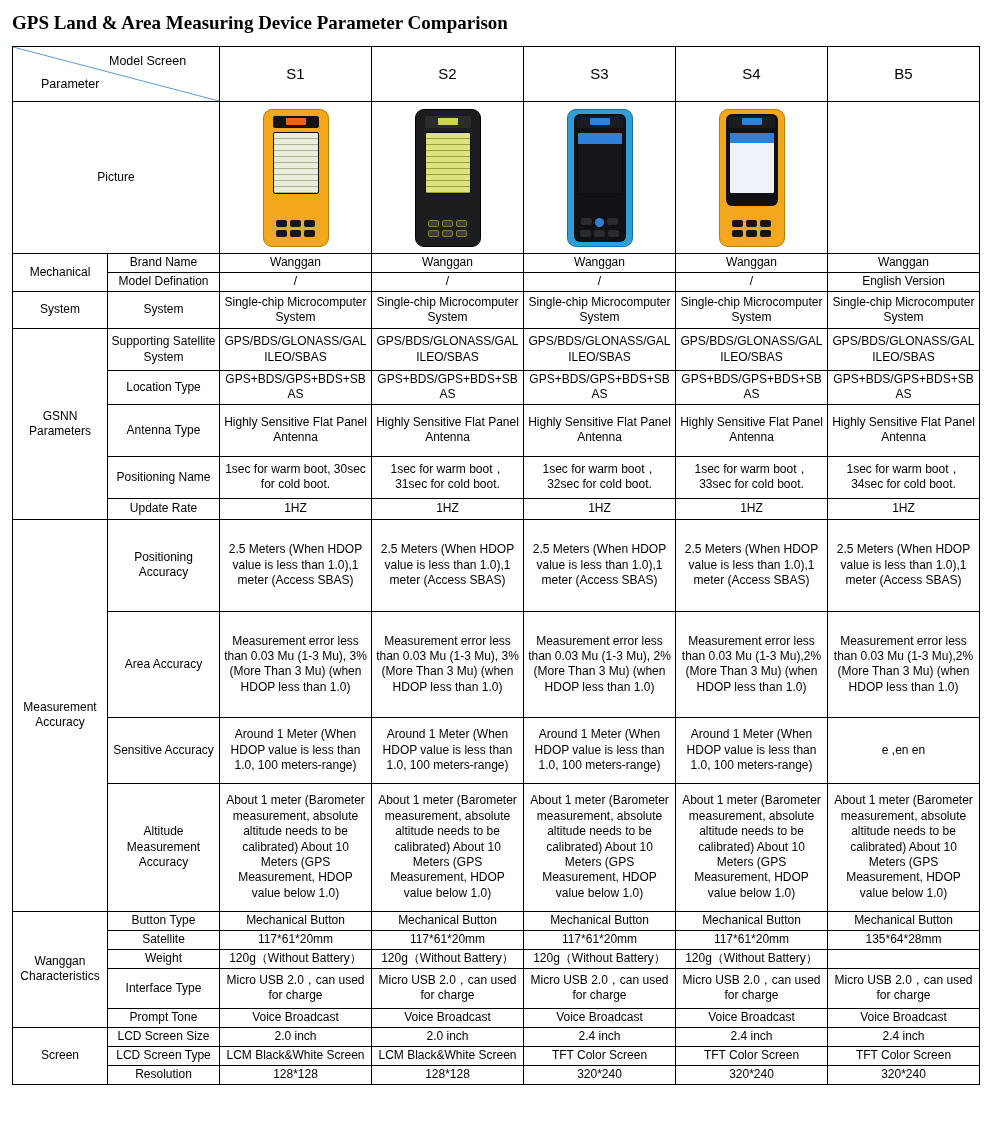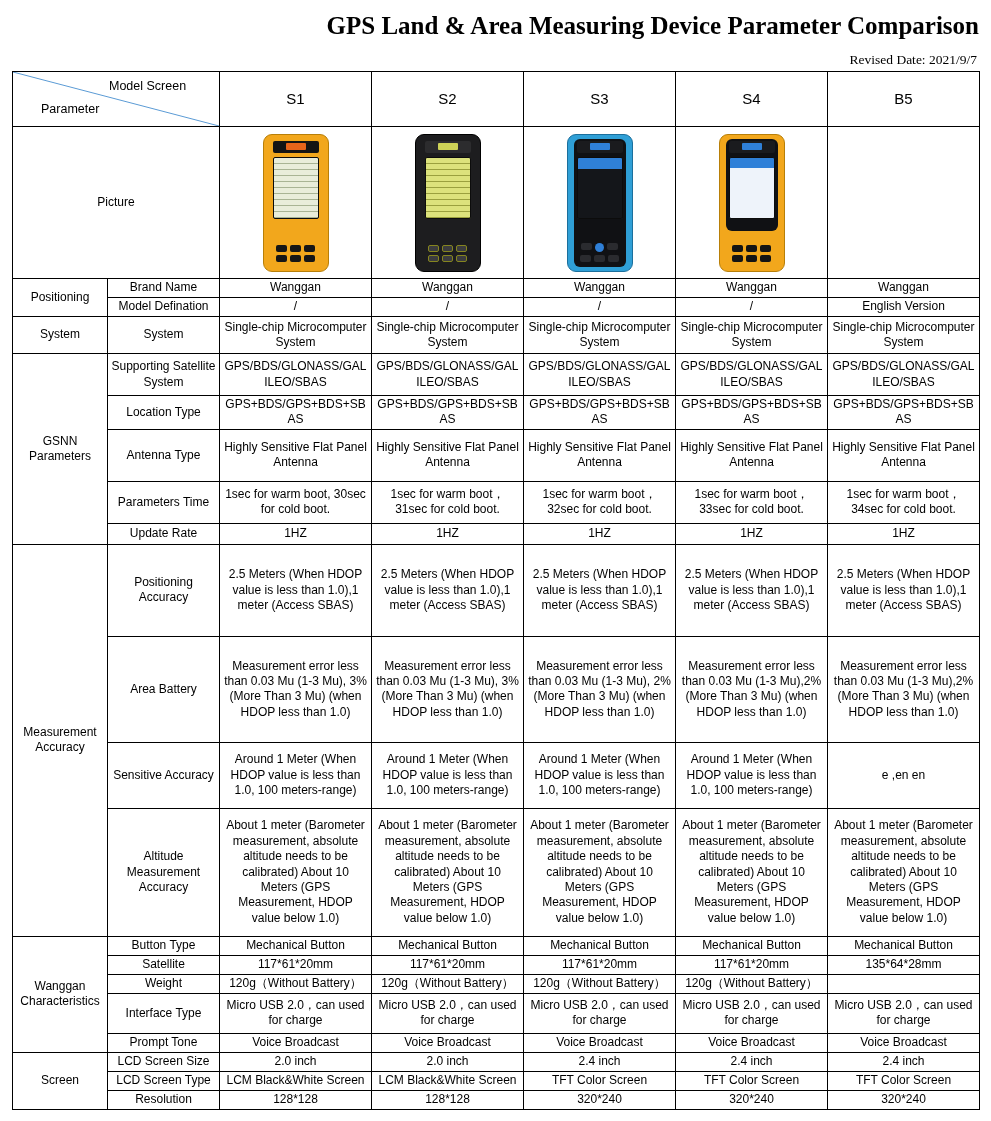--- a/index.html
+++ b/index.html
@@ -1,19 +1,19 @@
 <!DOCTYPE html>
 <html><head>
 <meta charset="utf-8">
 <style>
   *{box-sizing:border-box;margin:0;padding:0}
   html,body{background:#fff}
   body{width:991px;font-family:"Liberation Sans",sans-serif;color:#000}
   .page{padding:6px 12px 10px}
-  .title{font-family:"Liberation Serif",serif;font-size:25px;font-weight:bold;text-align:right;margin:6px 0 12px}
+  .title{font-family:"Liberation Serif",serif;font-size:19px;font-weight:bold;text-align:left;margin:6px 0 12px}
   .revised{font-family:"Liberation Serif",serif;font-size:13.5px;text-align:right;margin:0 2px 3px}
 
   table.cmp{border-collapse:collapse;table-layout:fixed;width:967px}
   .cmp td{border:1px solid #000;text-align:center;vertical-align:middle;
           padding:1px 3px;font-size:12px;line-height:1.28;overflow-wrap:anywhere}
   col.c-group{width:95px}
   col.c-param{width:112px}
   col.c-m{width:152px}
 
   tr.h-head{height:55px}
@@ -64,21 +64,20 @@
   .d-s4 .dev-band{background:#1a1b1e}
   .d-s4 .dev-band i{background:#2f80d8}
   .d-s4 .dev-screen{background:linear-gradient(180deg,#2f80d8 0 10px,#eef3fa 10px)}
   .d-s4 .dev-keys span{background:#141414}
 </style>
 </head>
 <body>
 
 <div class="page">
   <h1 class="title">GPS Land &amp; Area Measuring Device  Parameter Comparison</h1>
-  <div class="revised">Revised Date: 2021/9/7</div>
 
   <table class="cmp">
     <colgroup>
       <col class="c-group">
         <col class="c-param">
       <col class="c-m">
         <col class="c-m">
         <col class="c-m">
         <col class="c-m">
         <col class="c-m">
@@ -165,21 +164,21 @@
                 <span></span>
                 <span></span>
                 <span></span>
               </div>
         </div>
       </td>
       <td class="pic-cell"></td>
     </tr>
 
     <tr class="h19">
-      <td rowspan="2">Positioning</td>
+      <td rowspan="2">Mechanical</td>
       <td>Brand Name</td>
       <td>Wanggan</td>
       <td>Wanggan</td>
       <td>Wanggan</td>
       <td>Wanggan</td>
       <td>Wanggan</td>
     </tr>
     <tr class="h19">
       <td>Model Defination</td>
       <td>/</td>
@@ -218,21 +217,21 @@
     </tr>
     <tr class="h52">
       <td>Antenna Type</td>
       <td>Highly Sensitive Flat Panel Antenna</td>
       <td>Highly Sensitive Flat Panel Antenna</td>
       <td>Highly Sensitive Flat Panel Antenna</td>
       <td>Highly Sensitive Flat Panel Antenna</td>
       <td>Highly Sensitive Flat Panel Antenna</td>
     </tr>
     <tr class="h42">
-      <td>Parameters Time</td>
+      <td>Positioning Name</td>
       <td>1sec for warm boot, 30sec for cold boot.</td>
       <td>1sec for warm boot，31sec for cold boot.</td>
       <td>1sec for warm boot，32sec for cold boot.</td>
       <td>1sec for warm boot，33sec for cold boot.</td>
       <td>1sec for warm boot，34sec for cold boot.</td>
     </tr>
     <tr class="h21">
       <td>Update Rate</td>
       <td>1HZ</td>
       <td>1HZ</td>
@@ -244,21 +243,21 @@
     <tr class="h92">
       <td rowspan="4">Measurement Accuracy</td>
       <td>Positioning Accuracy</td>
       <td>2.5 Meters (When HDOP value is less than 1.0),1 meter (Access SBAS)</td>
       <td>2.5 Meters (When HDOP value is less than 1.0),1 meter (Access SBAS)</td>
       <td>2.5 Meters (When HDOP value is less than 1.0),1 meter (Access SBAS)</td>
       <td>2.5 Meters (When HDOP value is less than 1.0),1 meter (Access SBAS)</td>
       <td>2.5 Meters (When HDOP value is less than 1.0),1 meter (Access SBAS)</td>
     </tr>
     <tr class="h106">
-      <td>Area Battery</td>
+      <td>Area Accuracy</td>
       <td>Measurement error less than 0.03 Mu (1-3 Mu), 3% (More Than 3 Mu) (when HDOP less than 1.0)</td>
       <td>Measurement error less than 0.03 Mu (1-3 Mu), 3% (More Than 3 Mu) (when HDOP less than 1.0)</td>
       <td>Measurement error less than 0.03 Mu (1-3 Mu), 2% (More Than 3 Mu) (when HDOP less than 1.0)</td>
       <td>Measurement error less than 0.03 Mu (1-3 Mu),2% (More Than 3 Mu) (when HDOP less than 1.0)</td>
       <td>Measurement error less than 0.03 Mu (1-3 Mu),2% (More Than 3 Mu) (when HDOP less than 1.0)</td>
     </tr>
     <tr class="h66">
       <td>Sensitive Accuracy</td>
       <td>Around 1 Meter (When HDOP value is less than 1.0, 100 meters-range)</td>
       <td>Around 1 Meter (When HDOP value is less than 1.0, 100 meters-range)</td>

